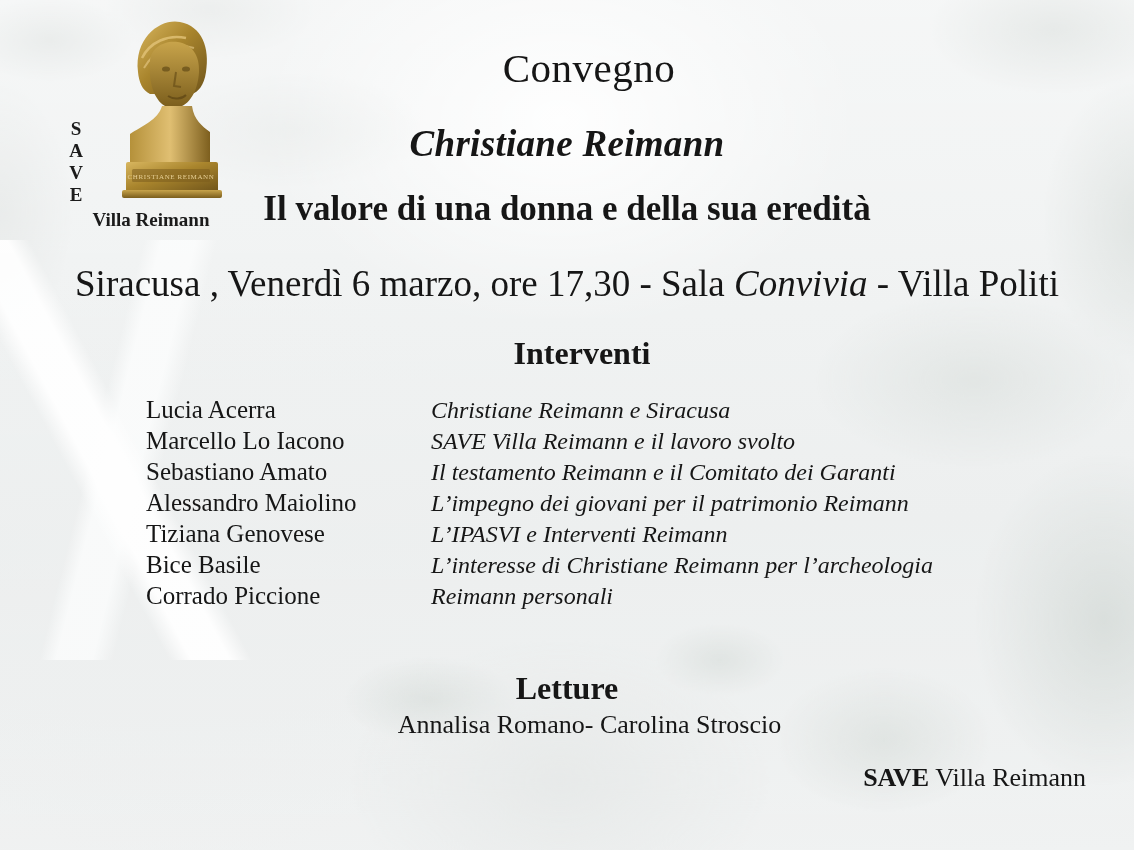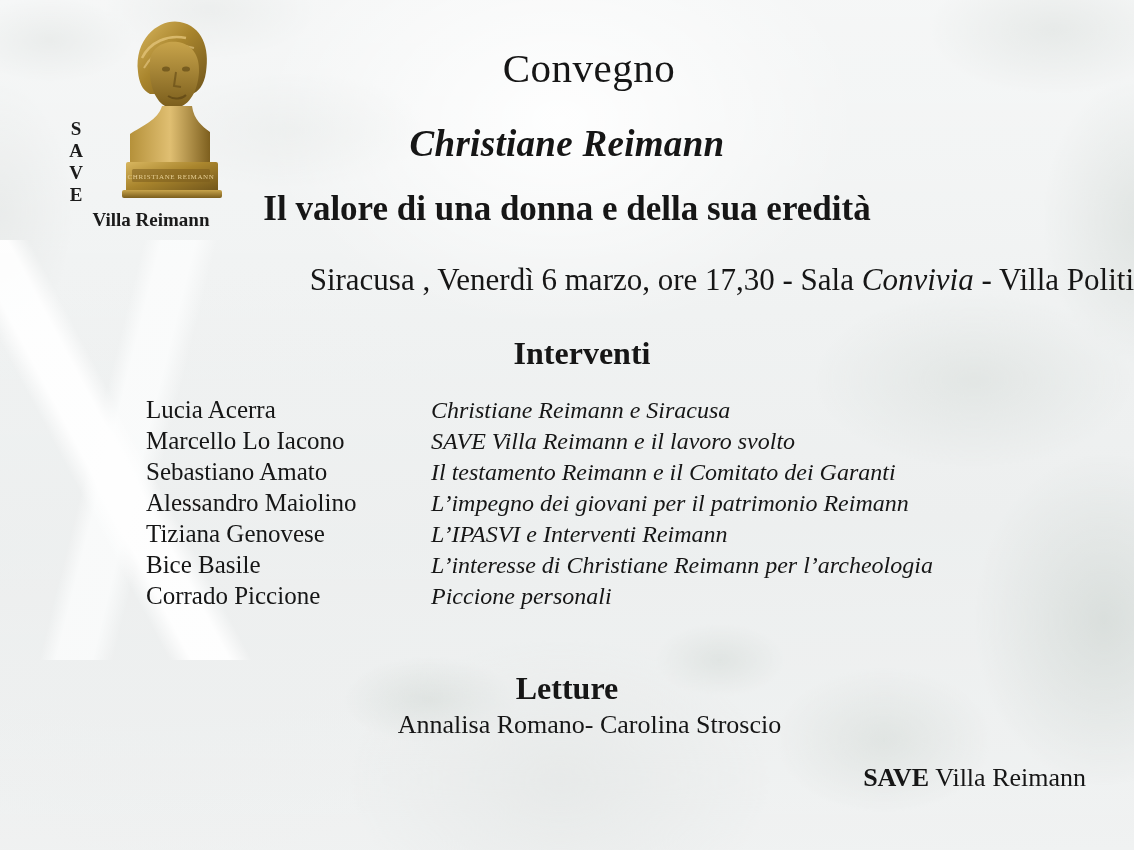--- a/index.html
+++ b/index.html
@@ -149,22 +149,22 @@
     top: 189px;
     left: 0; right: 0;
     text-align: center;
     font-size: 35px;
     font-weight: bold;
   }
   .line-where {
     position: absolute;
     top: 262px;
     left: 0; right: 0;
-    text-align: right;
-    font-size: 31px;
+    text-align: center;
+    font-size: 37px;
   }
   .line-where .it { font-style: italic; }
 
   .section-interventi {
     position: absolute;
     top: 335px;
     left: 0; right: 0;
     text-align: center;
     font-size: 32px;
     font-weight: bold;
@@ -326,21 +326,21 @@
         <div class="speaker-topic">L’IPASVI e Interventi Reimann</div>
       </div>
 
       <div class="speaker-row">
         <div class="speaker-name">Bice Basile</div>
         <div class="speaker-topic">L’interesse di Christiane Reimann per l’archeologia</div>
       </div>
 
       <div class="speaker-row">
         <div class="speaker-name">Corrado Piccione</div>
-        <div class="speaker-topic">Piccione personali</div>
+        <div class="speaker-topic">Reimann personali</div>
       </div>
 
     </div>
 
     <div class="section-letture">Letture</div>
     <div class="readers">Annalisa Romano- Carolina Stroscio</div>
 
     <div class="signature">
       <span class="bold">SAVE</span><span> Villa Reimann</span>
     </div>

